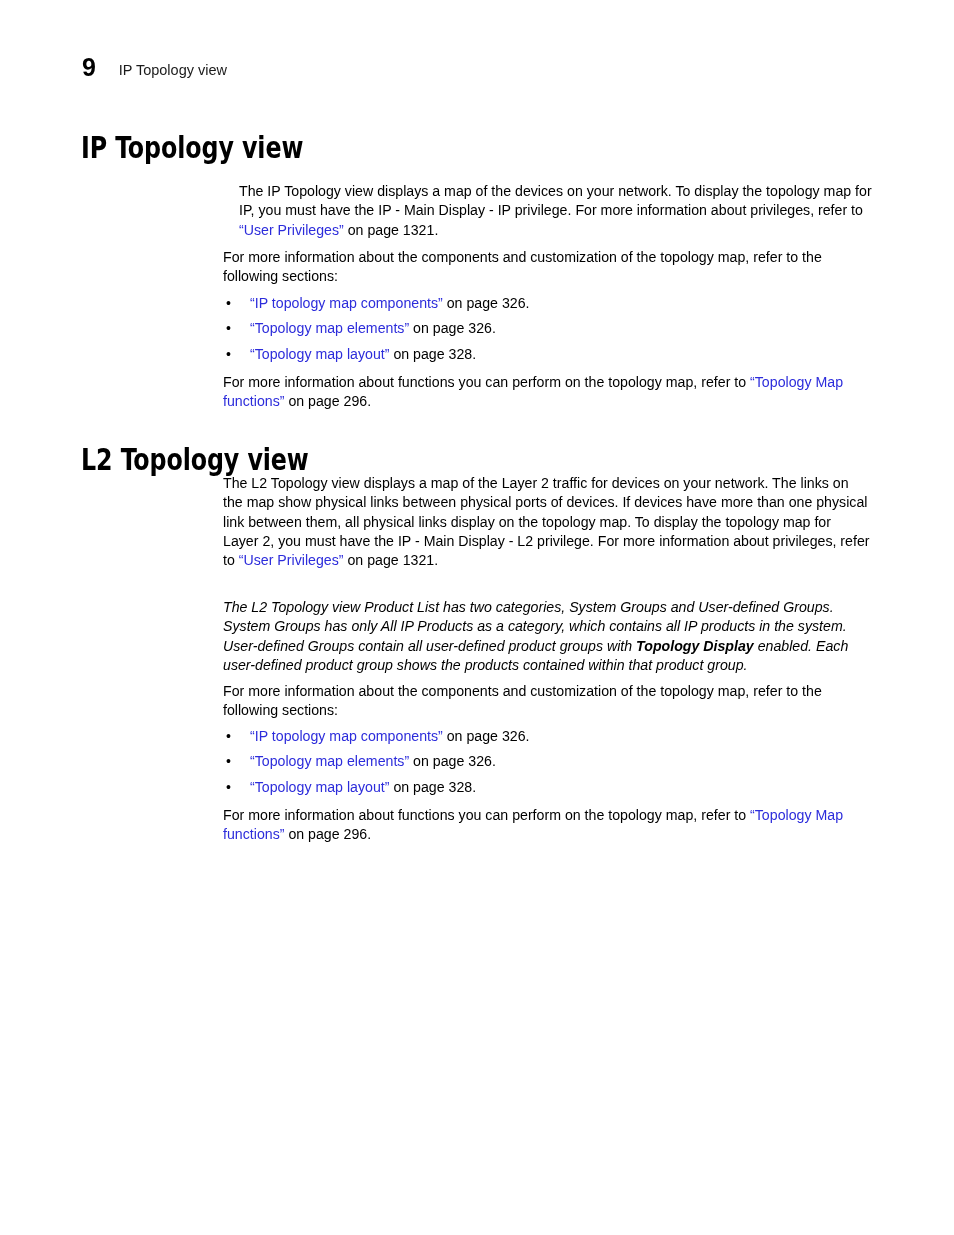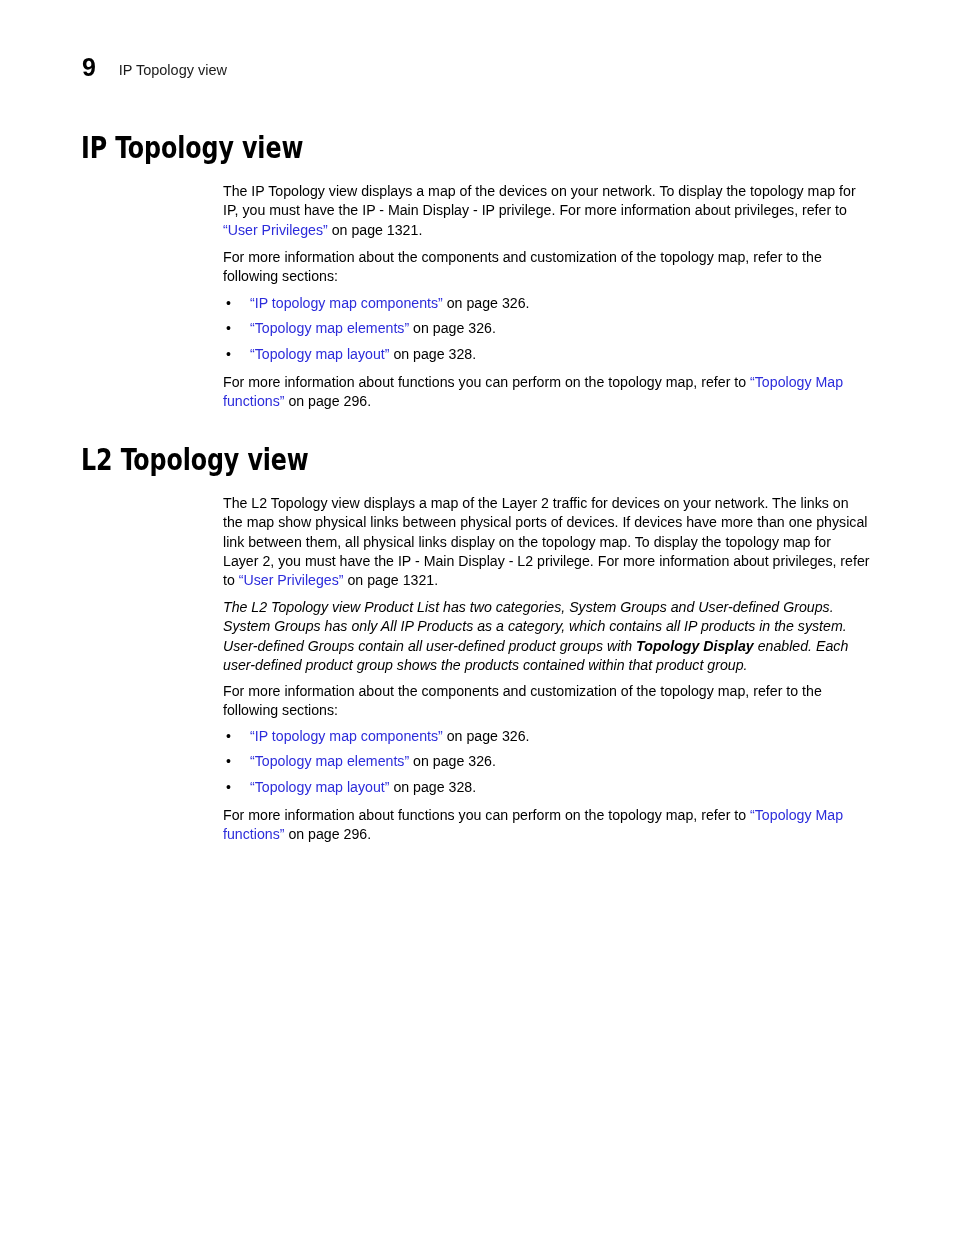--- a/index.html
+++ b/index.html
@@ -135,21 +135,21 @@
 
   <div class="running-header">
     <span class="chapter-number">9</span>
     <span class="running-header-title">IP Topology view</span>
   </div>
 
   <div class="content">
 
     <h1 class="section-title" style="top:133px;">IP Topology view</h1>
 
-    <div class="body-block" style="top:182px;">
+    <div class="body-block" style="top:182px;margin-left:16px;">
       <p class="body-text"><span>The IP Topology view displays a map of the devices on your network. To display the topology map for IP, you must have the IP - Main Display - IP privilege. For more information about privileges, refer to </span><a class="xref" href="#">“User Privileges”</a><span> on page 1321.</span></p>
     </div>
 
     <div class="body-block" style="top:248px;">
       <p class="body-text">For more information about the components and customization of the topology map, refer to the following sections:</p>
     </div>
 
     <div class="body-block" style="top:294px;">
       <ul class="xref-list">
         <li><span class="bullet">•</span><a class="xref" href="#">“IP topology map components”</a><span> on page 326.</span></li>
@@ -157,21 +157,21 @@
         <li><span class="bullet">•</span><a class="xref" href="#">“Topology map layout”</a><span> on page 328.</span></li>
       </ul>
     </div>
 
     <div class="body-block" style="top:373px;">
       <p class="body-text"><span>For more information about functions you can perform on the topology map, refer to </span><a class="xref" href="#">“Topology Map functions”</a><span> on page 296.</span></p>
     </div>
 
     <h1 class="section-title" style="top:445px;">L2 Topology view</h1>
 
-    <div class="body-block" style="top:494px;">
+    <div class="body-block" style="top:474px;">
       <p class="body-text"><span>The L2 Topology view displays a map of the Layer 2 traffic for devices on your network. The links on the map show physical links between physical ports of devices. If devices have more than one physical link between them, all physical links display on the topology map. To display the topology map for Layer 2, you must have the IP - Main Display - L2 privilege. For more information about privileges, refer to </span><a class="xref" href="#">“User Privileges”</a><span> on page 1321.</span></p>
     </div>
 
     <div class="body-block" style="top:598px;font-style:italic;">
       <p class="body-text"><span>The L2 Topology view Product List has two categories, System Groups and User-defined Groups. System Groups has only All IP Products as a category, which contains all IP products in the system. User-defined Groups contain all user-defined product groups with </span><strong class="ui-term">Topology Display</strong><span> enabled. Each user-defined product group shows the products contained within that product group.</span></p>
     </div>
 
     <div class="body-block" style="top:682px;">
       <p class="body-text">For more information about the components and customization of the topology map, refer to the following sections:</p>
     </div>

